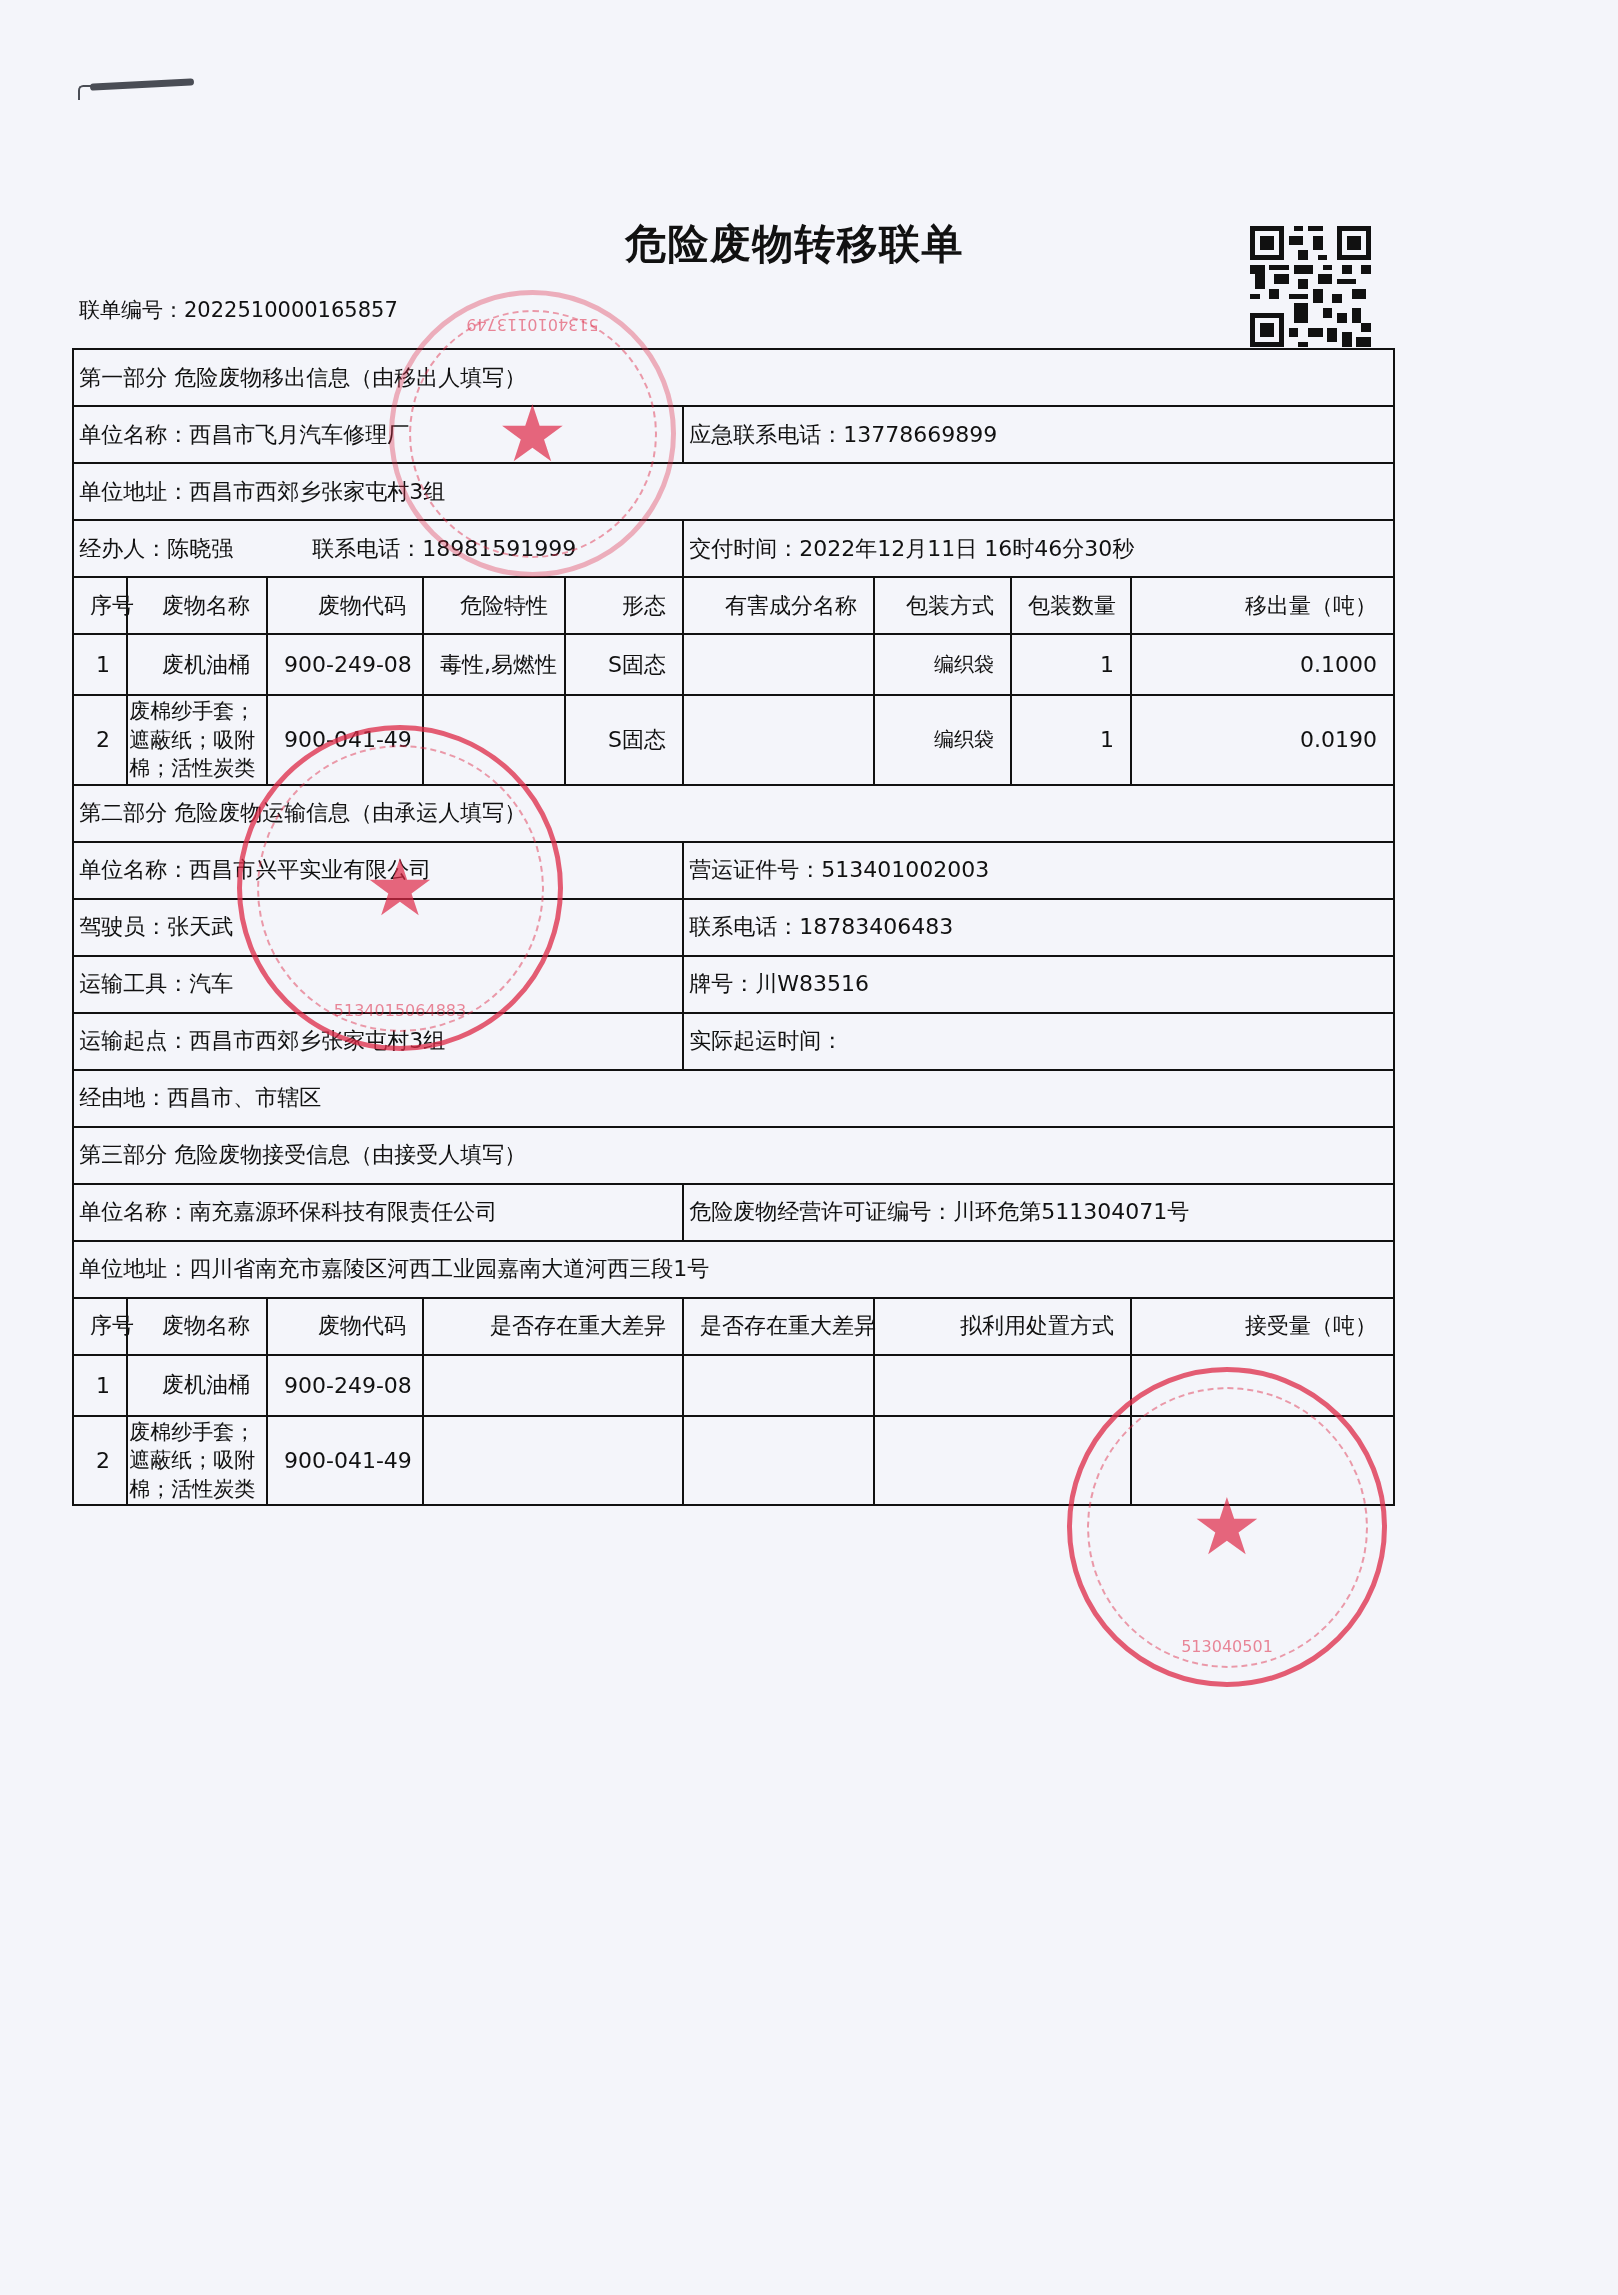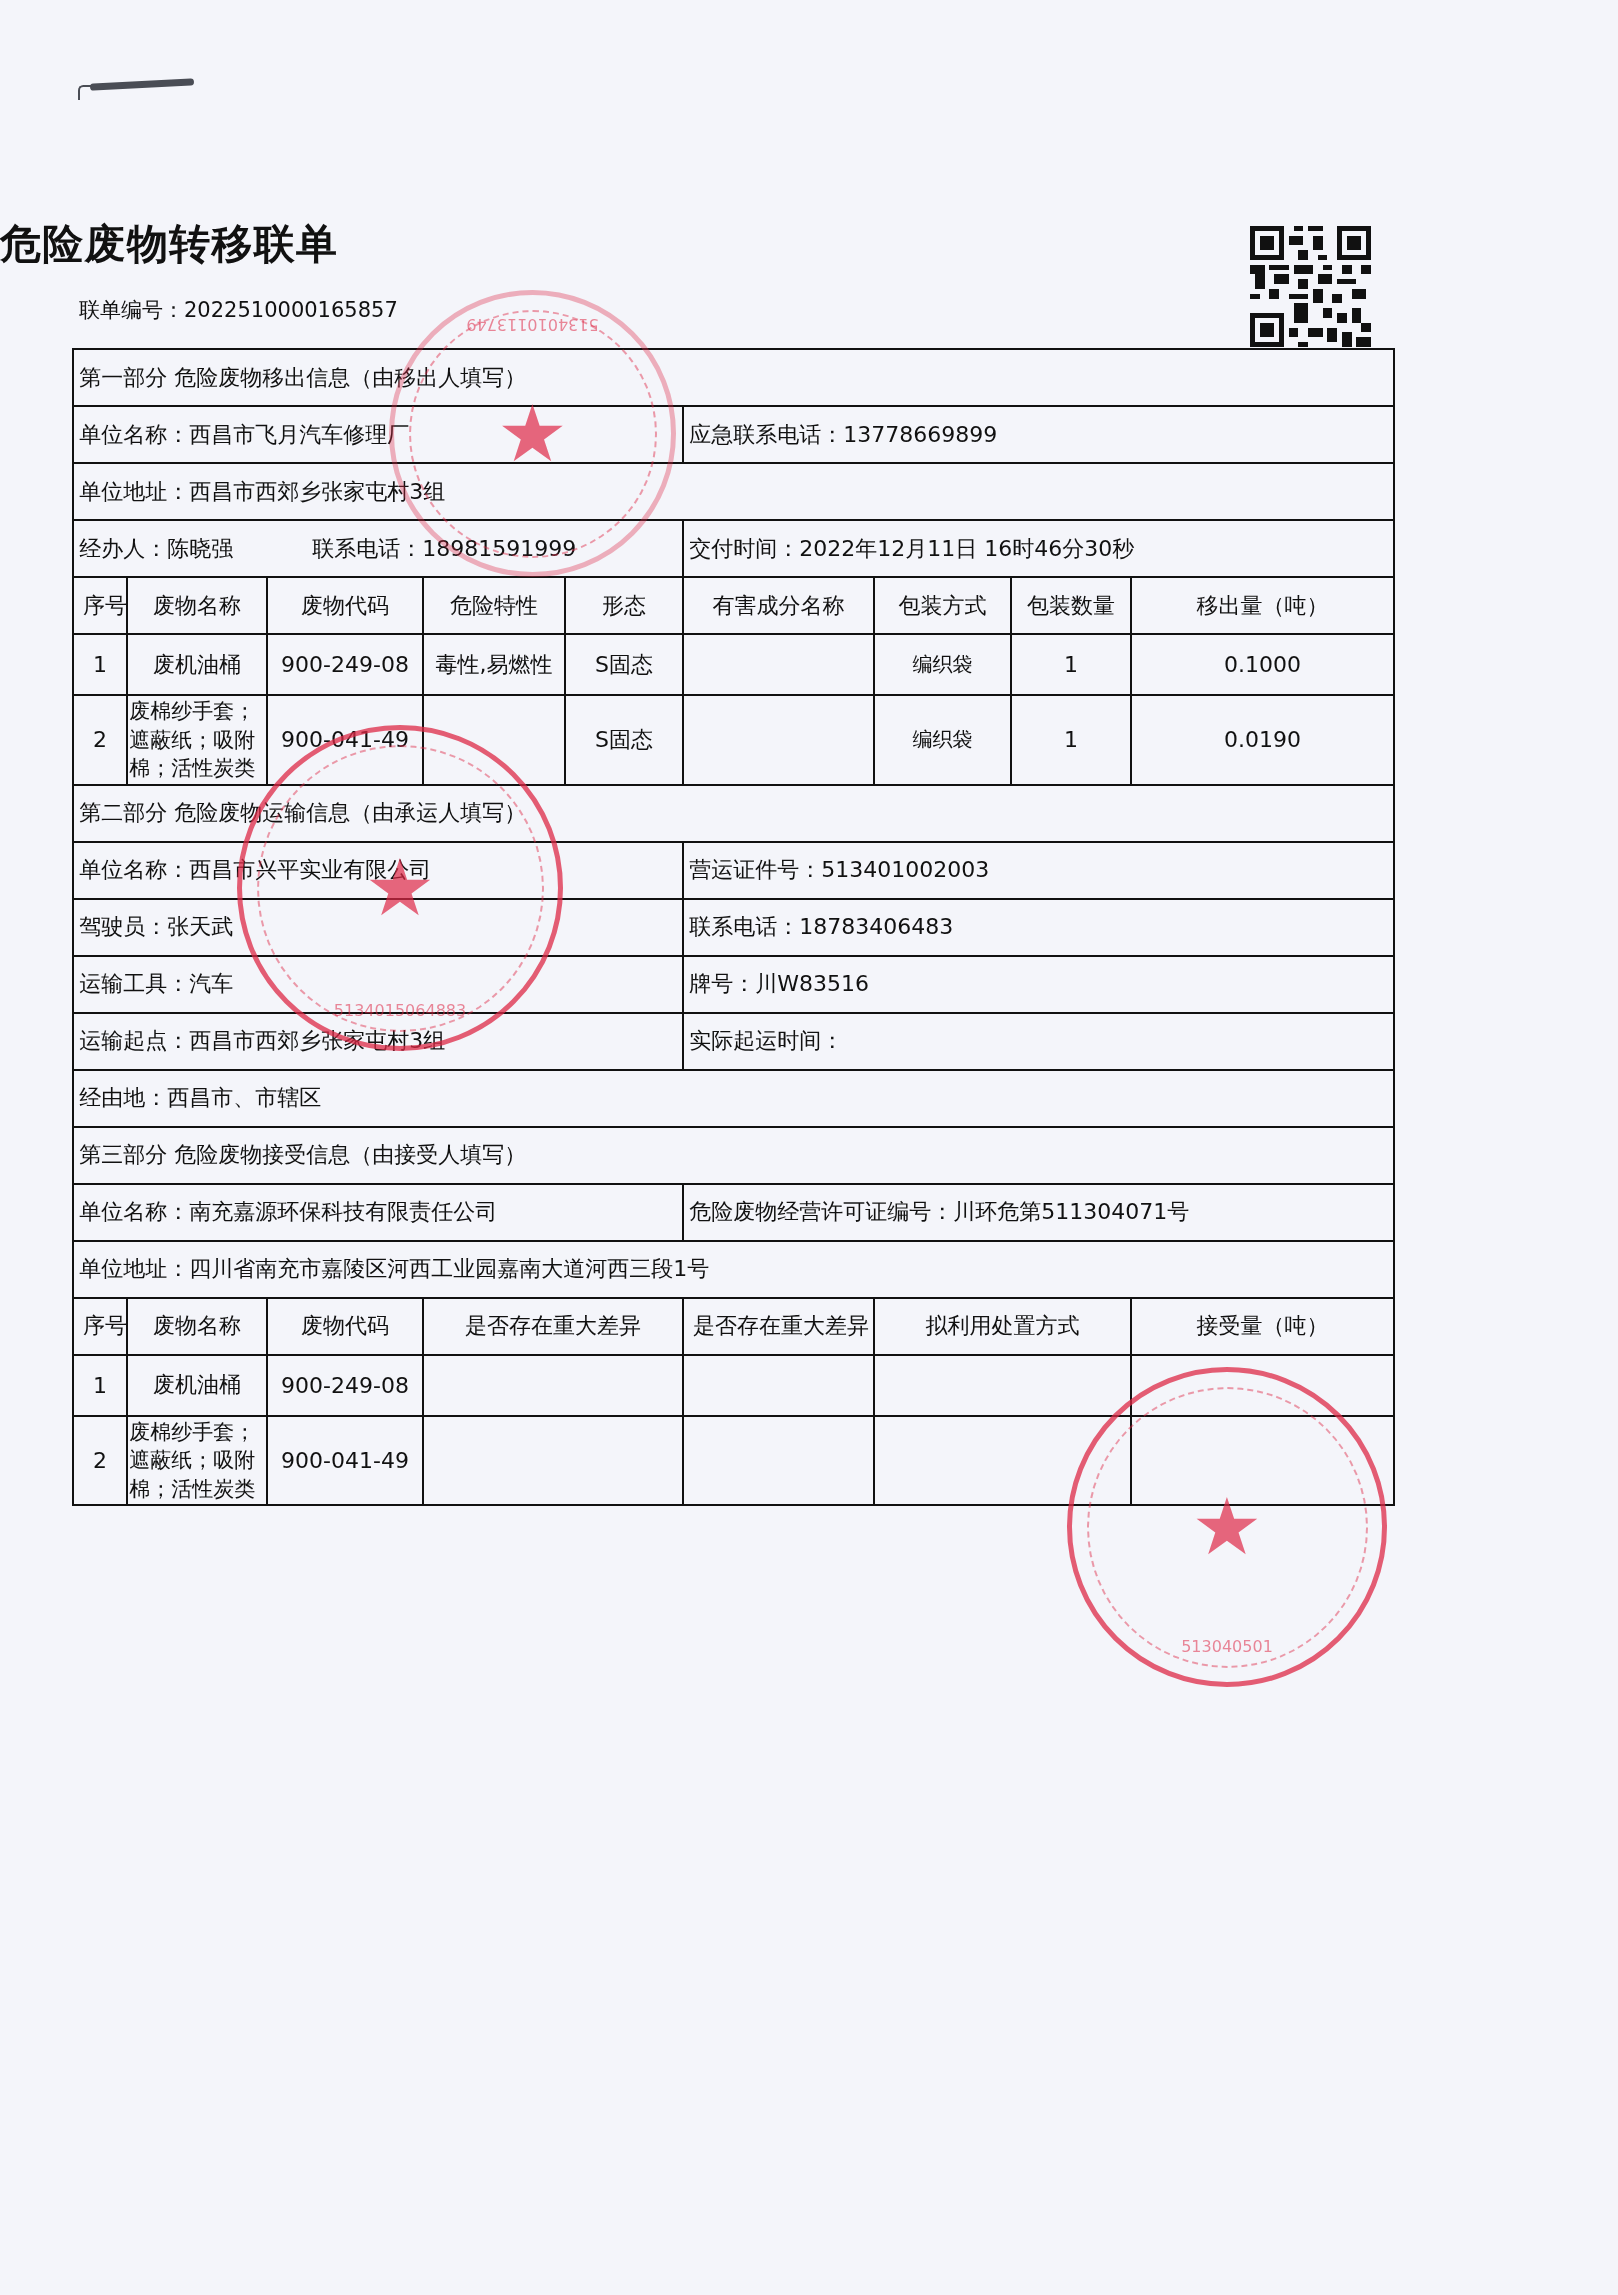--- a/index.html
+++ b/index.html
@@ -1,26 +1,26 @@
 <!DOCTYPE html>
 <html style="font-size:10.5px"><head>
 <meta charset="utf-8">
 <style>
   html, body { margin:0; padding:0; }
   body { width:1619px; height:2295px; background:#f4f5fa; position:relative; overflow:hidden;
          font-family:"DejaVu Sans","Liberation Sans",sans-serif; color:#111; }
   .clip { position:absolute; left:78px; top:78px; width:117px; height:14.5px; }
   .clip .bar { position:absolute; left:12px; top:2.6px; width:104px; height:6.6px; background:#4a4d55; border-radius:3.3px; transform:rotate(-3deg); }
   .clip .hook { position:absolute; left:0; top:6.6px; width:12px; height:13px; border:2.6px solid #4a4d55; border-right:none; border-bottom:none; border-radius:5.3px 0 0 0; }
-  .title { position:absolute; left:0; width:1589px; top:217px; font-size:41px; font-weight:bold; letter-spacing:1.3px; }
+  .title { position:absolute; left:0; width:1589px; top:217px; text-align:center; font-size:41px; font-weight:bold; letter-spacing:1.3px; }
   .serial { position:absolute; left:79px; top:296px; font-size:21px; }
   .qr { position:absolute; left:1247px; top:226px; width:127px; height:121px; }
   table.form { position:absolute; left:72px; top:348px; width:1322px; border-collapse:collapse; table-layout:fixed; }
   table.form td { border:2.6px solid #111; font-size:22px; padding:0 5.3px; height:55px; vertical-align:middle; white-space:nowrap; overflow:visible; }
-  table.form td.c { text-align:center; padding:0 9px; }
+  table.form td.c { text-align:right; padding:0 16px; }
   table.form td.wrap { white-space:normal; line-height:1.35; font-size:21px; padding:1.3px 1.3px; text-align:left; }
   .sp { display:inline-block; width:145px; }
   .stamp { position:absolute; border-radius:50%; border:5.3px solid rgba(222,40,70,0.75); pointer-events:none; }
   .stamp .star { position:absolute; left:50%; top:50%; transform:translate(-50%,-50%); color:rgba(222,40,70,0.7); font-size:79px; line-height:1; }
   .stamp .ring { position:absolute; inset:14.5px; border-radius:50%; border:2px dashed rgba(222,40,70,0.45); }
   .stamp .txt { position:absolute; left:0; right:0; text-align:center; color:rgba(222,40,70,0.55); font-size:16px; }
 </style>
 </head>
 <body>
 

